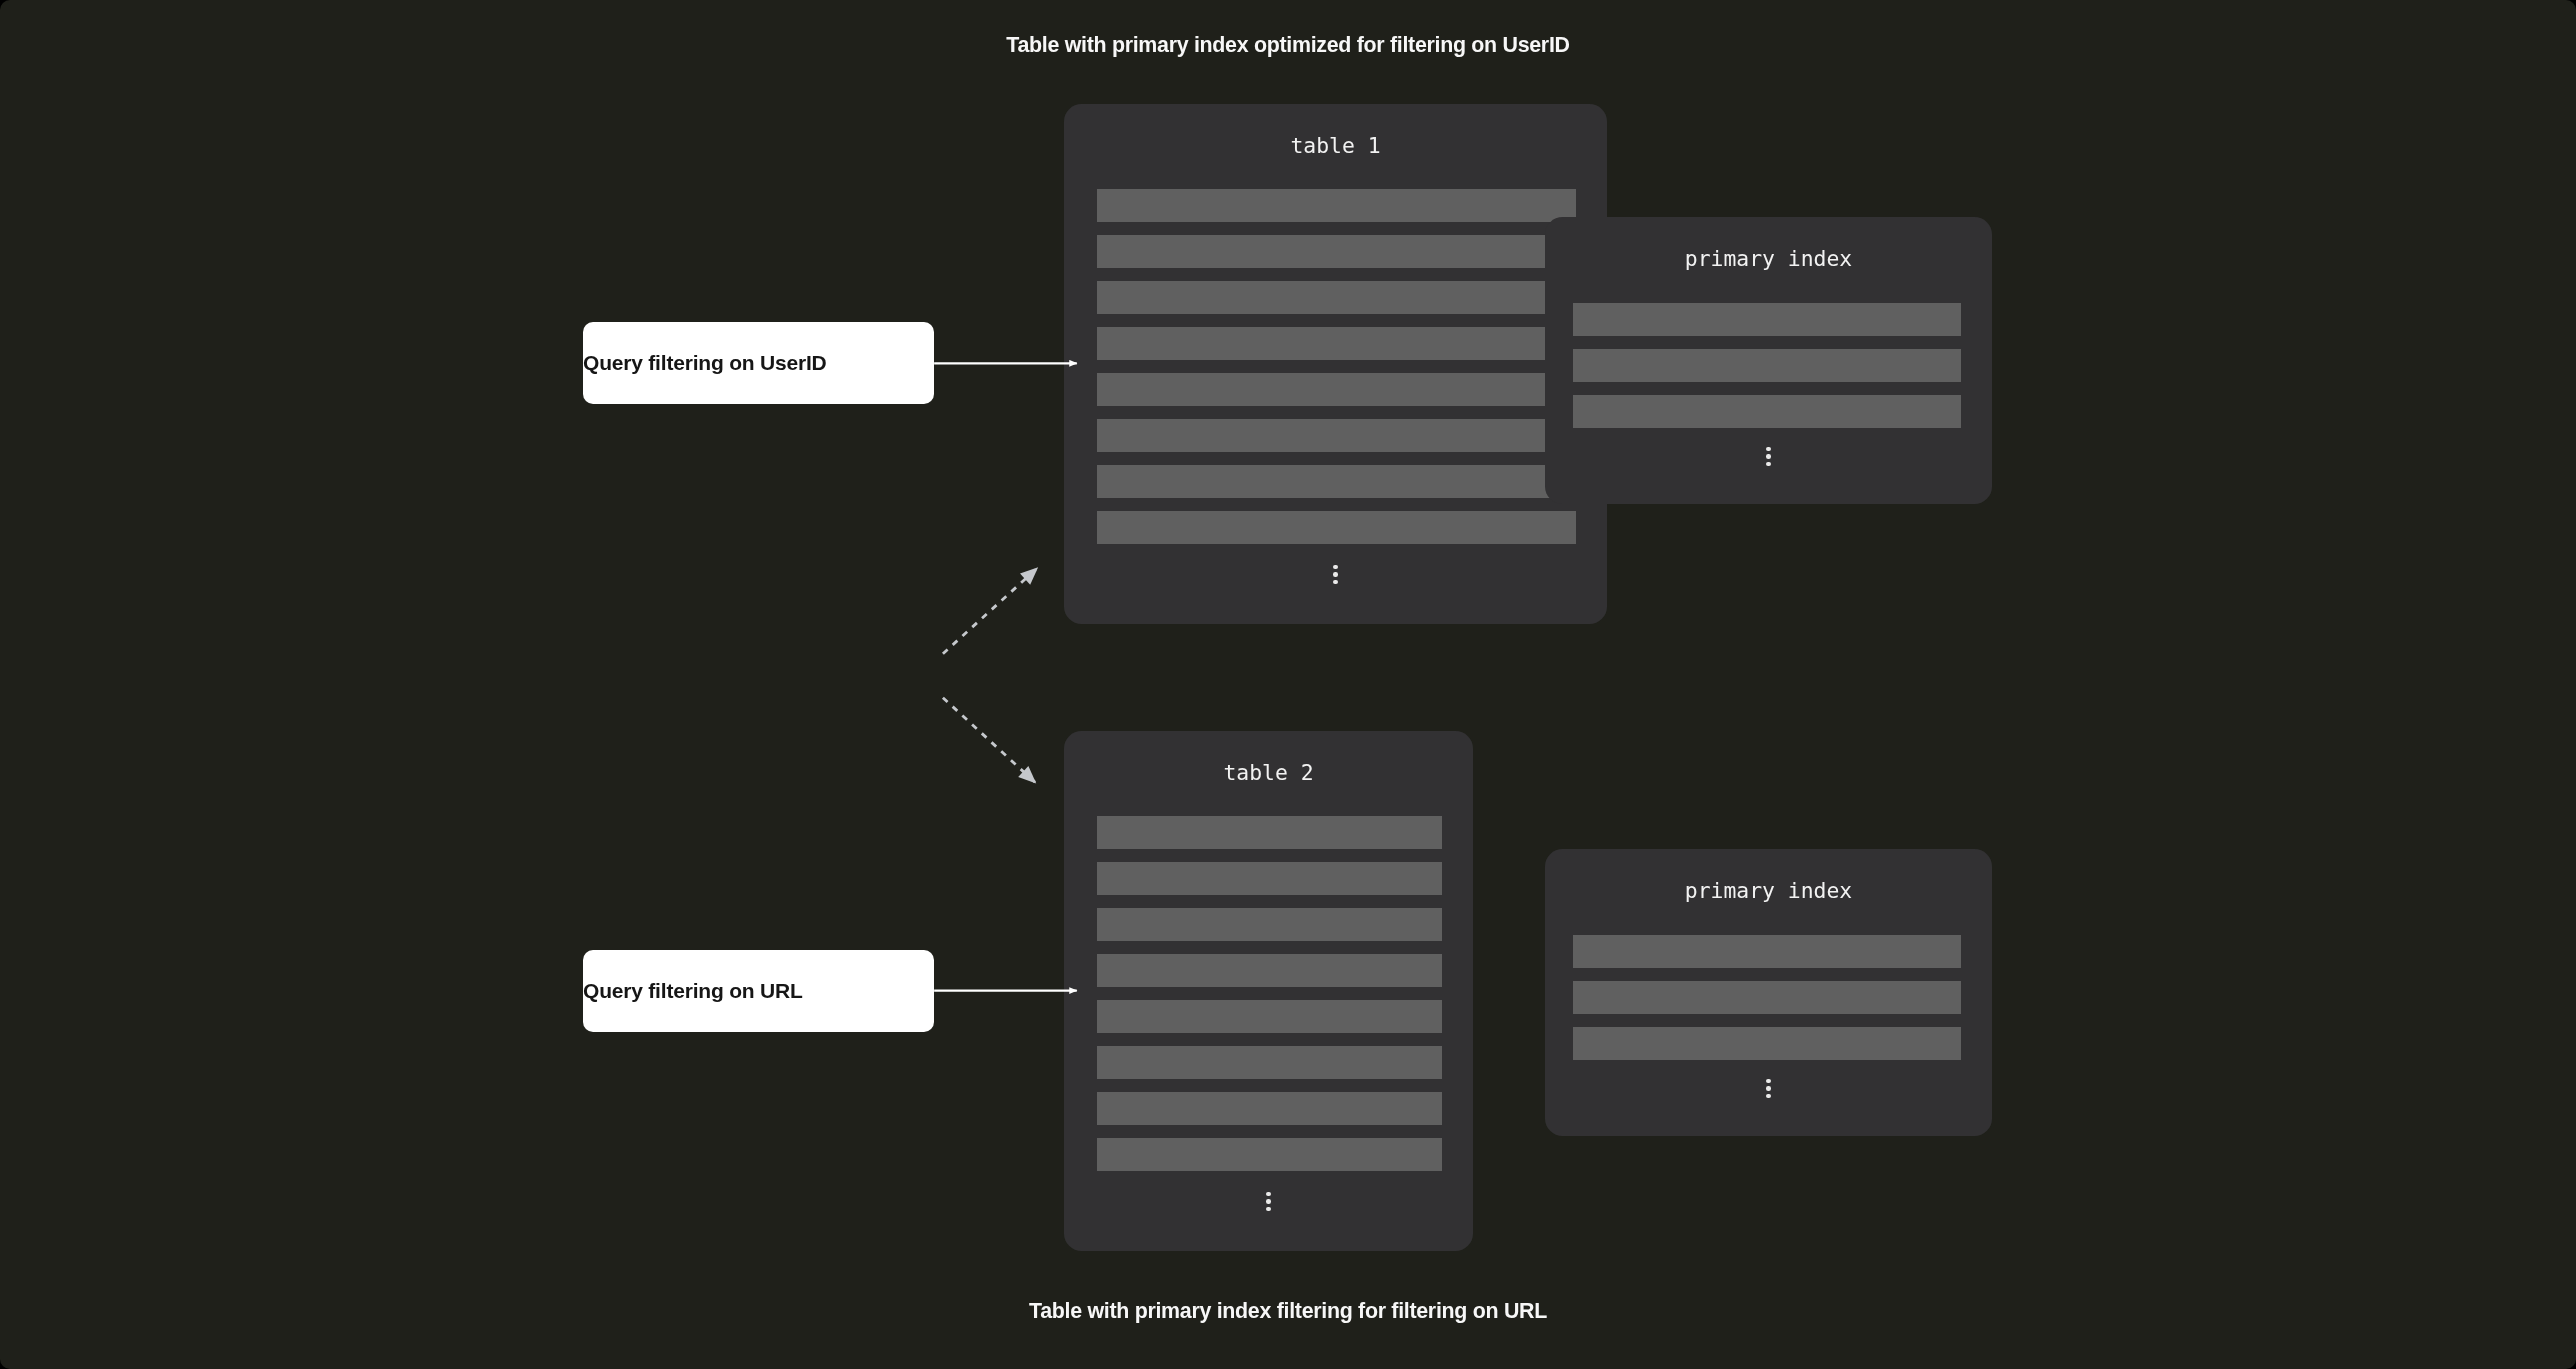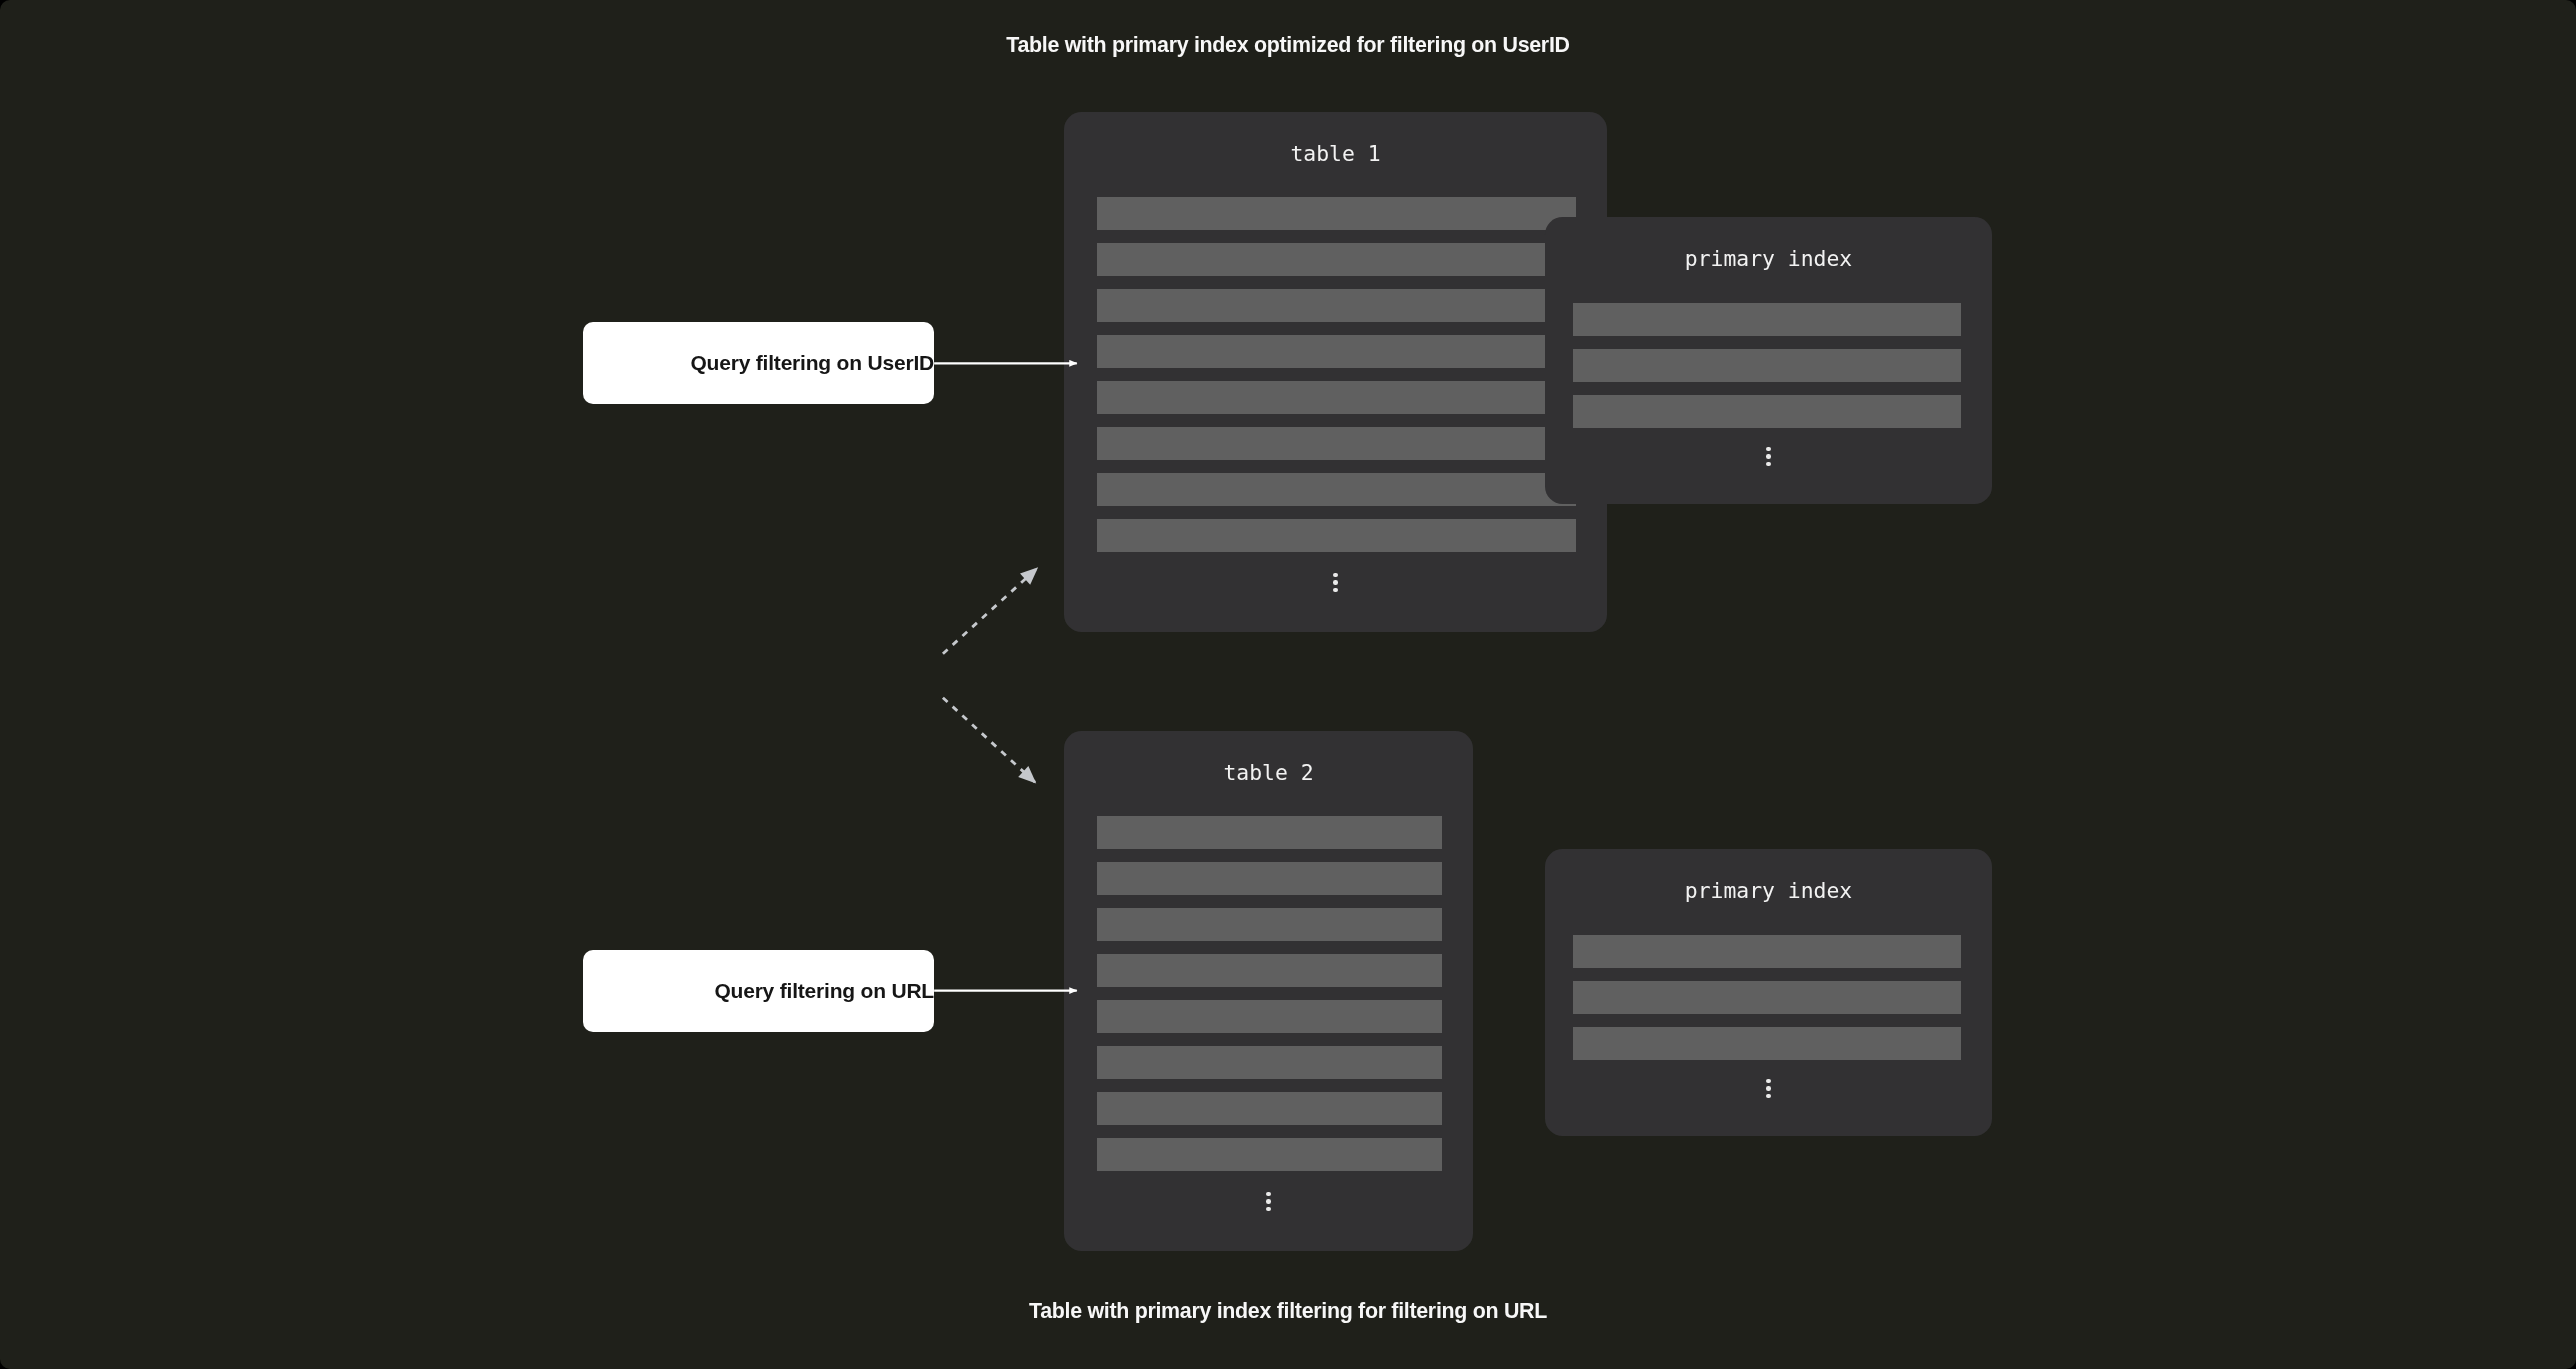--- a/index.html
+++ b/index.html
@@ -34,42 +34,42 @@
   .card.ix .rows{top:86px;left:28px;right:31px;}
 
   .vdots{position:absolute;left:0;right:0;display:flex;flex-direction:column;align-items:center;gap:3.1px;}
   .card.t .vdots{top:461px;}
   .card.ix .vdots{top:230px;}
   .vdots i{width:4.4px;height:4.4px;border-radius:50%;background:var(--ellipsis-dot);}
 
   .qlabel{
     position:absolute;left:583px;width:351px;height:82px;
     background:var(--label-bg);border-radius:10px;
-    display:flex;align-items:center;justify-content:flex-end;
+    display:flex;align-items:center;justify-content:flex-start;
     color:var(--label-text);font-weight:700;font-size:21px;letter-spacing:-0.2px;
   }
   .qlabel.uid{top:322px;}
   .qlabel.url{top:950px;}
 
   .note{
     position:absolute;top:649px;left:506px;width:503px;text-align:center;
     color:var(--note-text);font-weight:700;font-size:21px;line-height:29.5px;
     letter-spacing:-0.2px;
   }
 
   .overlay{position:absolute;inset:0;width:100%;height:100%;pointer-events:none;}
 </style>
 </head>
 <body>
 
 <div class="stage">
 
   <div class="caption top">Table with primary index optimized for filtering on UserID</div>
 
-  <section class="card t" style="left:1064px;top:112px;width:543px;height:520px;">
+  <section class="card t" style="left:1064px;top:104px;width:543px;height:520px;">
     <h2 class="mono-title">table 1</h2>
     <div class="rows">
         <div class="row"></div>
         <div class="row"></div>
         <div class="row"></div>
         <div class="row"></div>
         <div class="row"></div>
         <div class="row"></div>
         <div class="row"></div>
         <div class="row"></div>

